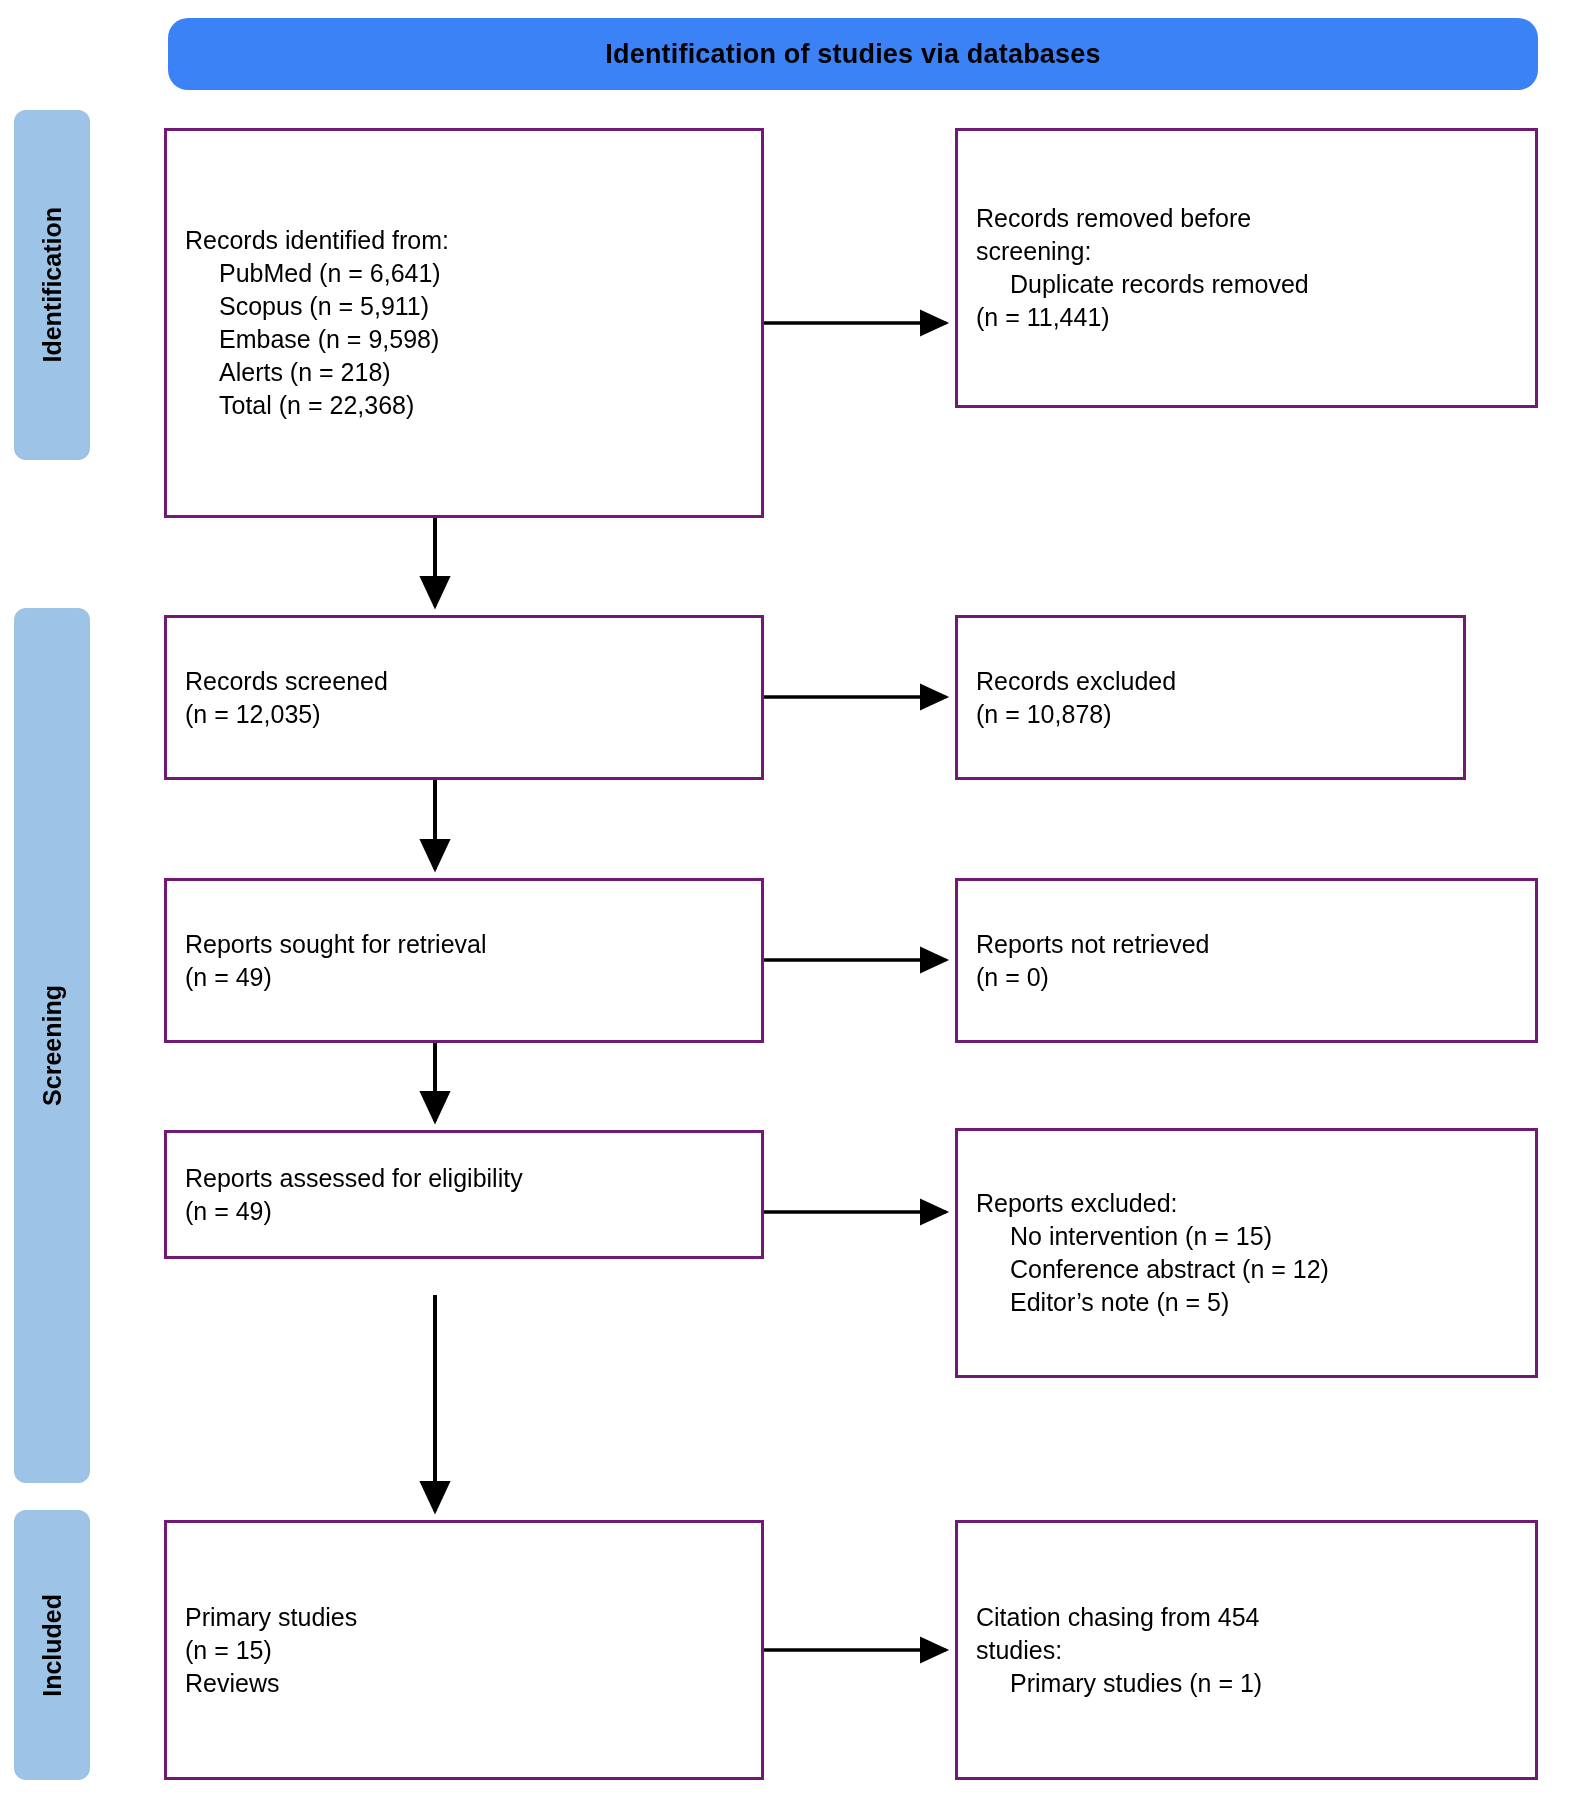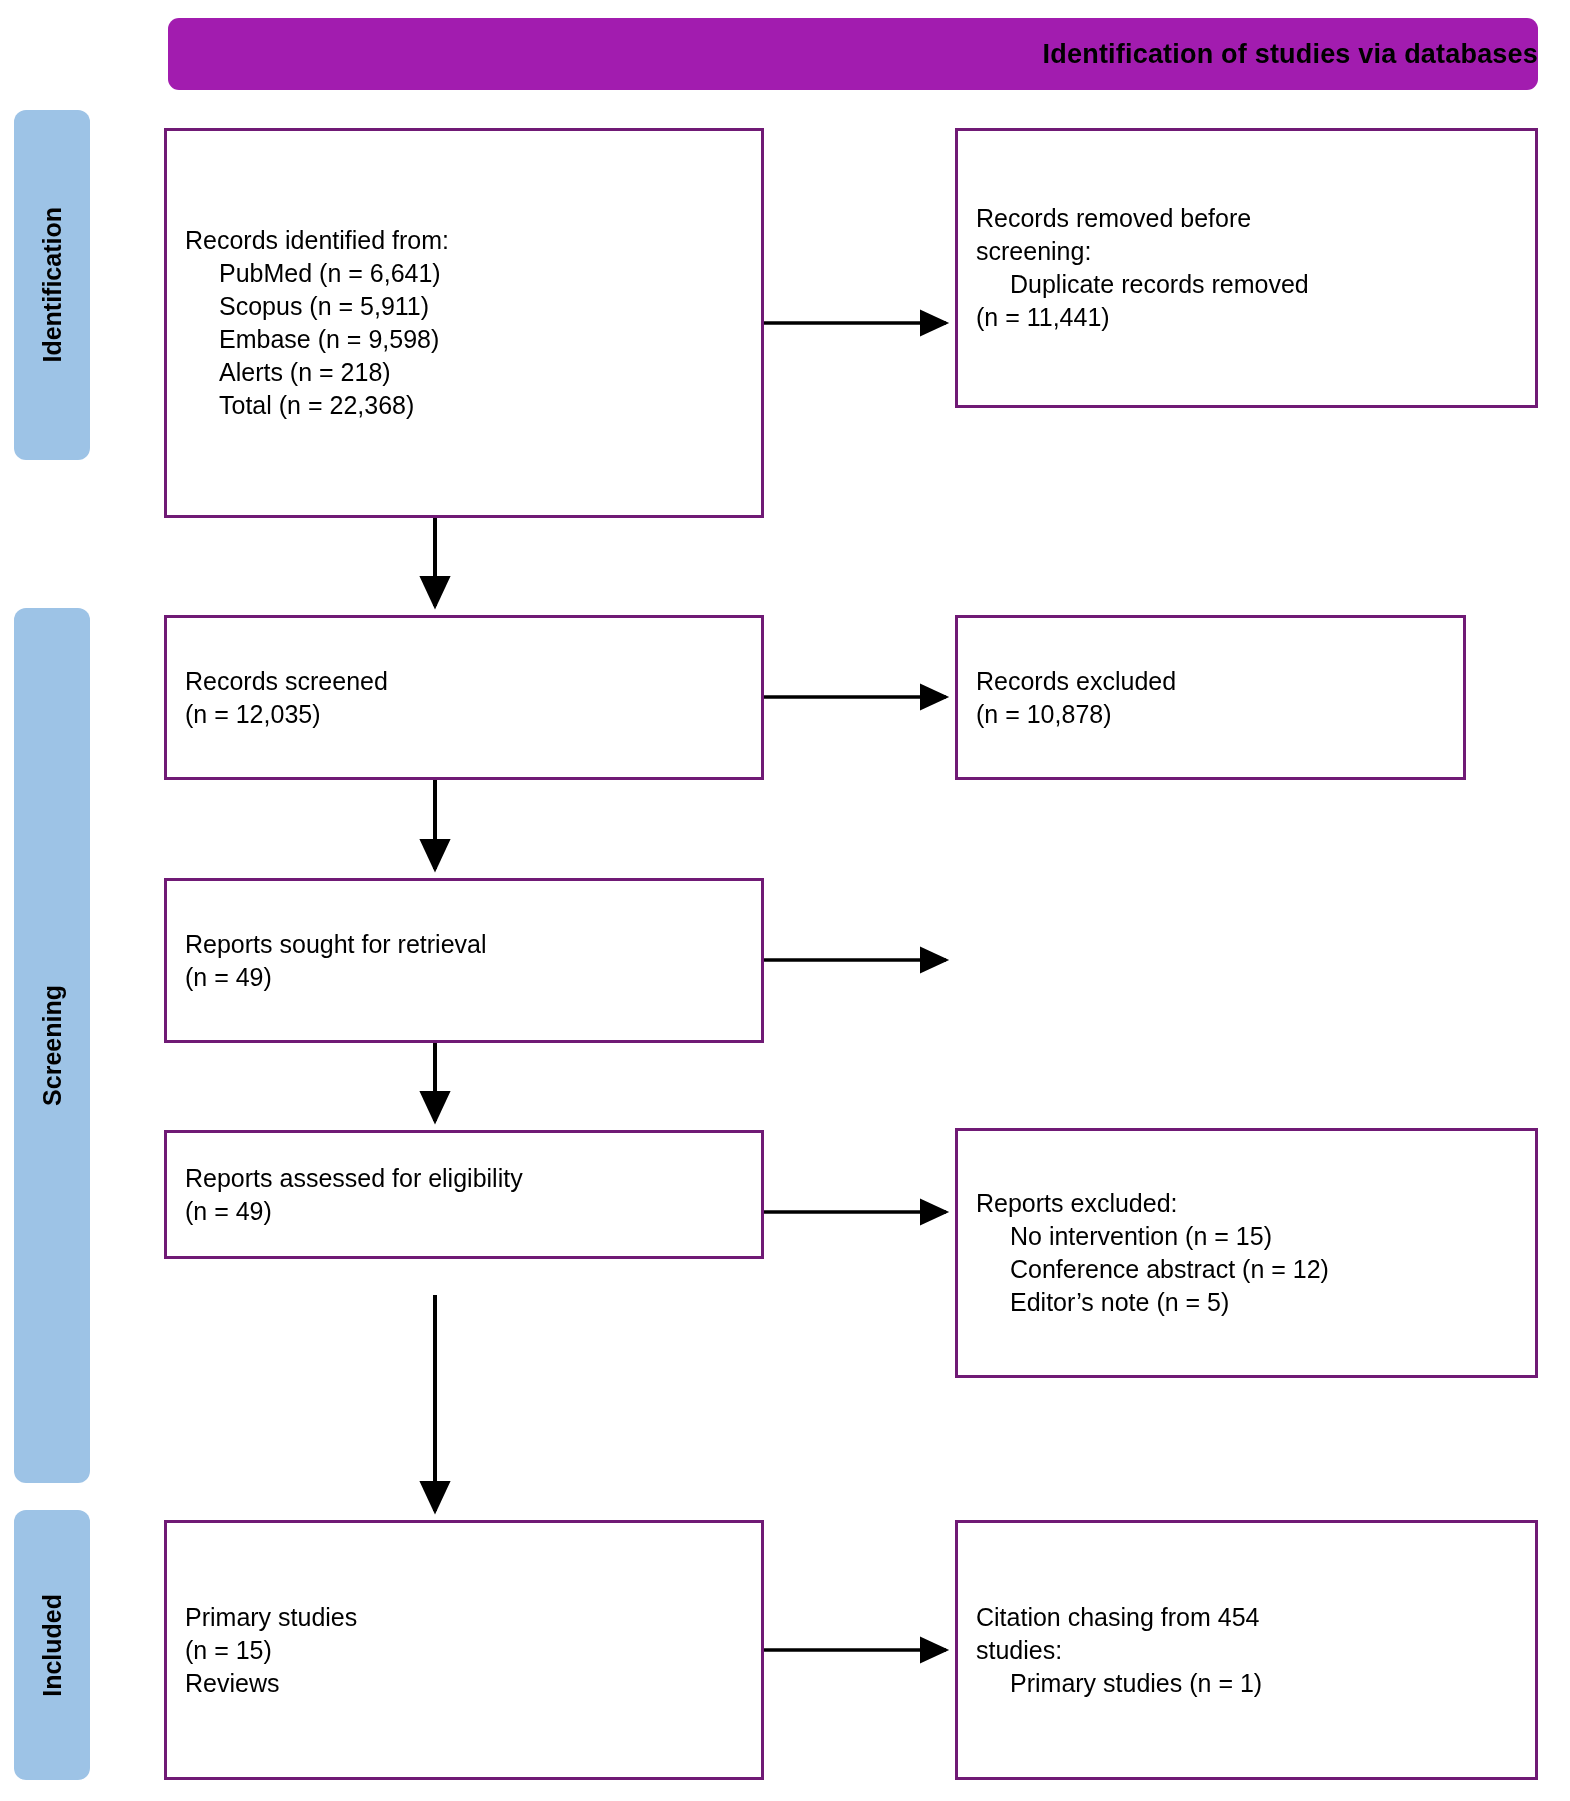--- a/index.html
+++ b/index.html
@@ -19,25 +19,25 @@
     left: 0; top: 0;
     width: 1570px;
     height: 1801px;
   }
   .header-banner {
     position: absolute;
     left: 168px;
     top: 18px;
     width: 1370px;
     height: 72px;
-    background: #a21caf;
-    border-radius: 11px;
+    background: #3b82f6;
+    border-radius: 20px;
     display: flex;
     align-items: center;
-    justify-content: flex-end;
+    justify-content: center;
     box-sizing: border-box;
   }
   .header-banner .header-text {
     font-size: 27px;
     font-weight: bold;
     color: #000000;
     letter-spacing: 0.2px;
   }
   .stage-label {
     position: absolute;
@@ -129,20 +129,24 @@
   <div class="box" style="left:955px; top:615px; width:511px; height:165px;">
     <div class="line">Records excluded</div>
     <div class="line">(n = 10,878)</div>
   </div>
 
   <div class="box" style="left:164px; top:878px; width:600px; height:165px;">
     <div class="line">Reports sought for retrieval</div>
     <div class="line">(n = 49)</div>
   </div>
 
+  <div class="box" style="left:955px; top:878px; width:583px; height:165px;">
+    <div class="line">Reports not retrieved</div>
+    <div class="line">(n = 0)</div>
+  </div>
 
   <div class="box" style="left:164px; top:1130px; width:600px; height:129px;">
     <div class="line">Reports assessed for eligibility</div>
     <div class="line">(n = 49)</div>
   </div>
 
   <div class="box" style="left:955px; top:1128px; width:583px; height:250px;">
     <div class="line">Reports excluded:</div>
     <div class="line indent">No intervention (n = 15)</div>
     <div class="line indent">Conference abstract (n = 12)</div>

